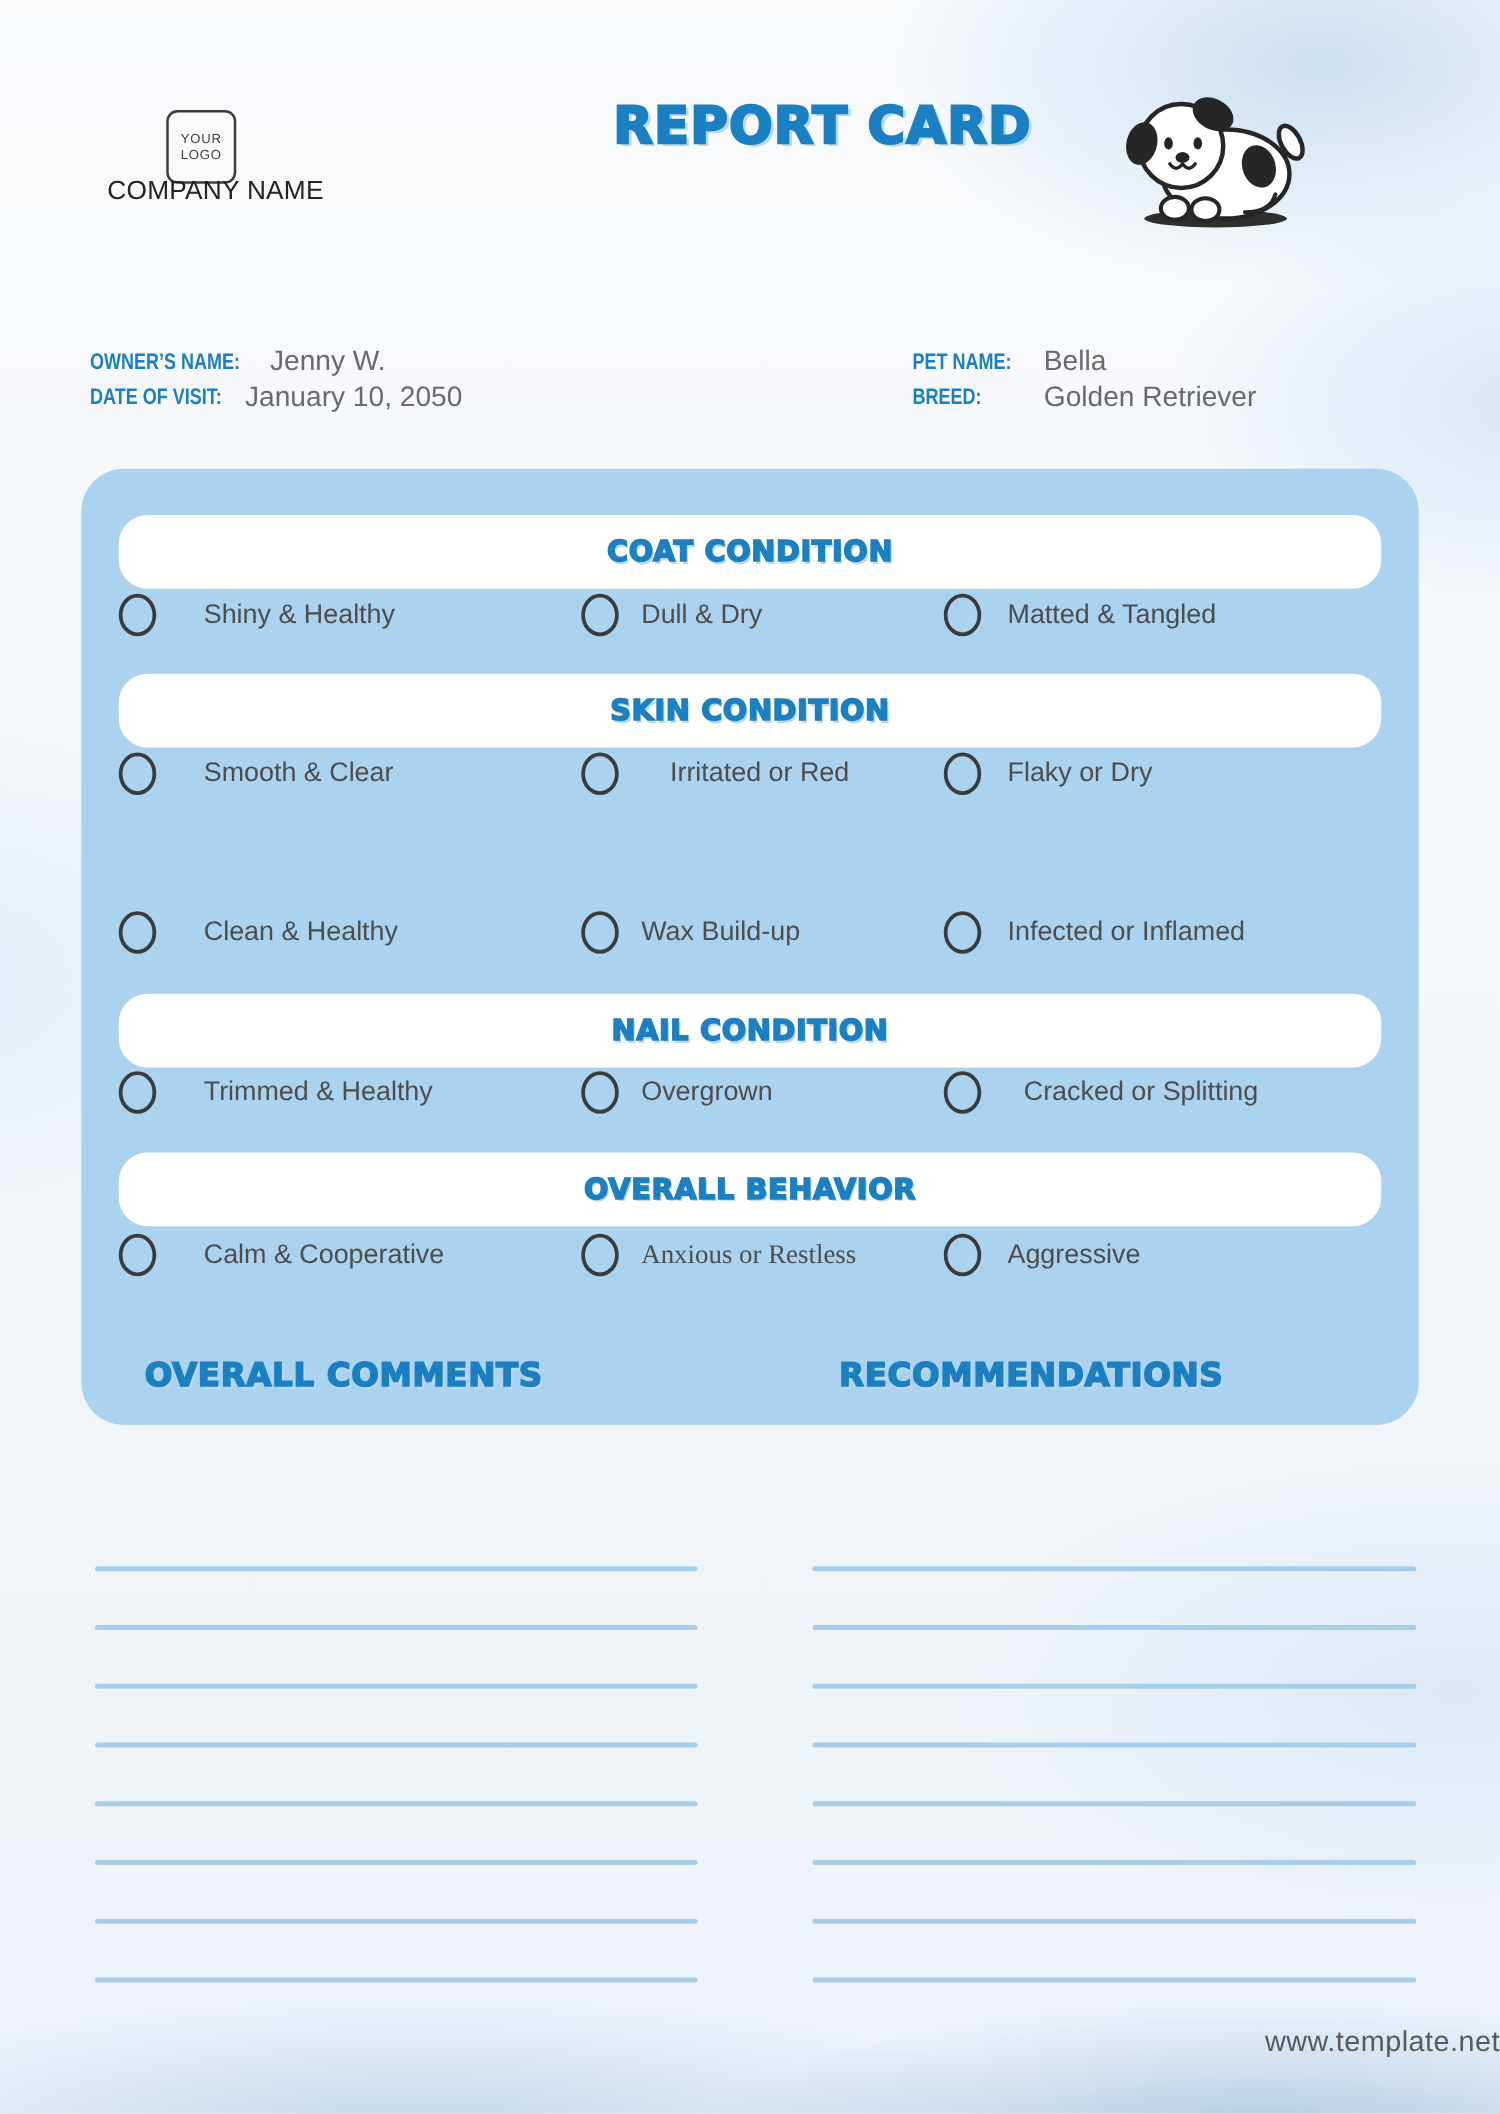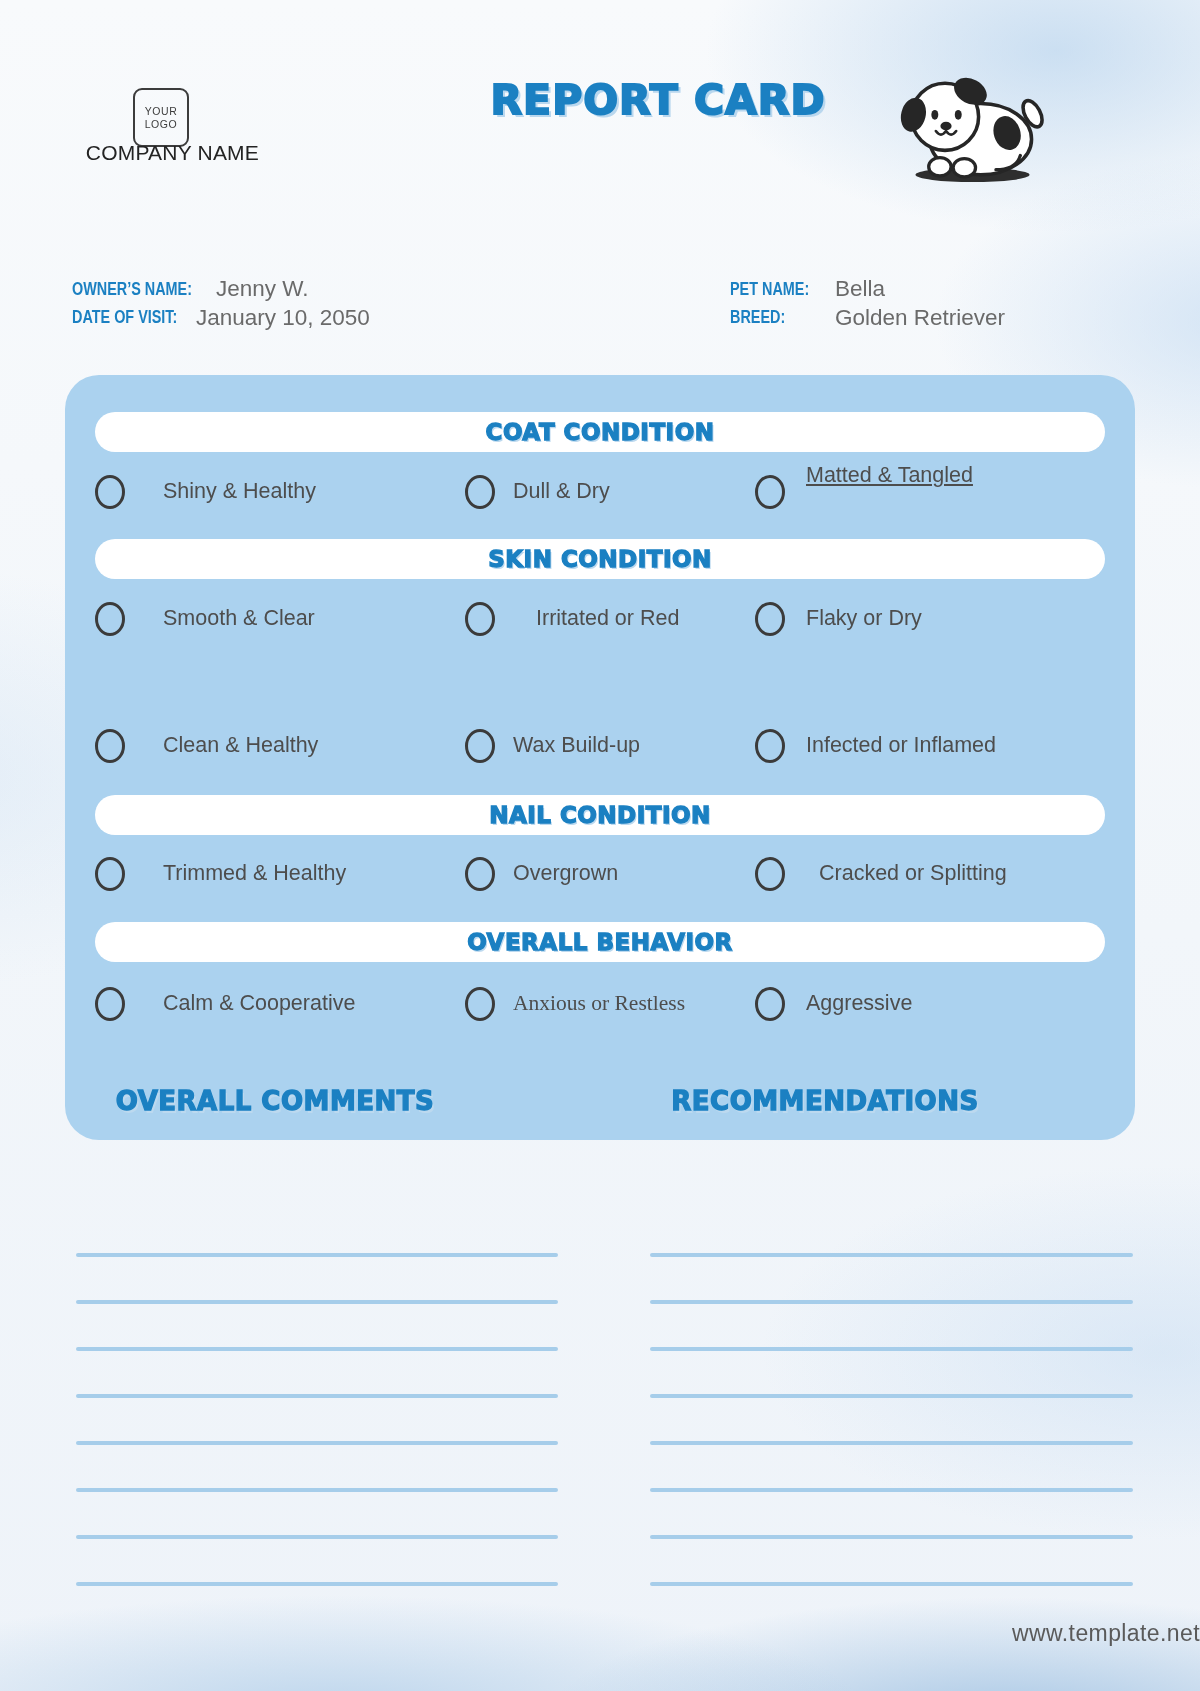--- a/index.html
+++ b/index.html
@@ -38,21 +38,21 @@
     position:absolute; color:#1b80c2; font-weight:700; font-size:18px;
     transform:scaleX(.8); transform-origin:left center; white-space:nowrap; letter-spacing:0;
   }
   .val{position:absolute; color:#6a6a6a; font-size:22.5px; white-space:nowrap;}
   
   .panel{
     position:absolute; left:65px; top:375px; width:1070px; height:765px;
     background:#abd2ef; border-radius:34px;
   }
   .pill{
-    position:absolute; left:30px; width:1010px; height:40px; background:#ffffff; border-radius:23px;
+    position:absolute; left:30px; width:1010px; height:59px; background:#ffffff; border-radius:23px;
     display:flex; align-items:center; justify-content:center;
   }
   .pill span{
     font-family:"DejaVu Sans", sans-serif; font-weight:900; font-size:23px; letter-spacing:.5px;
     color:#1b80c2; -webkit-text-stroke:1.3px #1b80c2; text-shadow:1.5px 2px 0 #bcd9ef;
   }
   .circle{
     position:absolute; width:30px; height:34px; border:3px solid #3b3b3b; border-radius:50%;
     background:transparent; box-sizing:border-box; cursor:pointer;
   }
@@ -110,21 +110,21 @@
   <div class="panel">
 
     <div class="pill" style="top:37px;">
       <span>COAT CONDITION</span>
     </div>
     <div class="circle" style="left:30px;top:100px;"></div>
     <div class="opt" style="left:98px;top:104px;">Shiny &amp; Healthy</div>
     <div class="circle" style="left:400px;top:100px;"></div>
     <div class="opt" style="left:448px;top:104px;">Dull &amp; Dry</div>
     <div class="circle" style="left:690px;top:100px;"></div>
-    <div class="opt" style="left:741px;top:88px;text-decoration:underline;">Matted &amp; Tangled</div>
+    <div class="opt" style="left:741px;top:104px;">Matted &amp; Tangled</div>
 
     <div class="pill" style="top:164px;">
       <span>SKIN CONDITION</span>
     </div>
     <div class="circle" style="left:30px;top:227px;"></div>
     <div class="opt" style="left:98px;top:231px;">Smooth &amp; Clear</div>
     <div class="circle" style="left:400px;top:227px;"></div>
     <div class="opt" style="left:448px;top:231px;margin-left:23px;">Irritated or Red</div>
     <div class="circle" style="left:690px;top:227px;"></div>
     <div class="opt" style="left:741px;top:231px;">Flaky or Dry</div>

